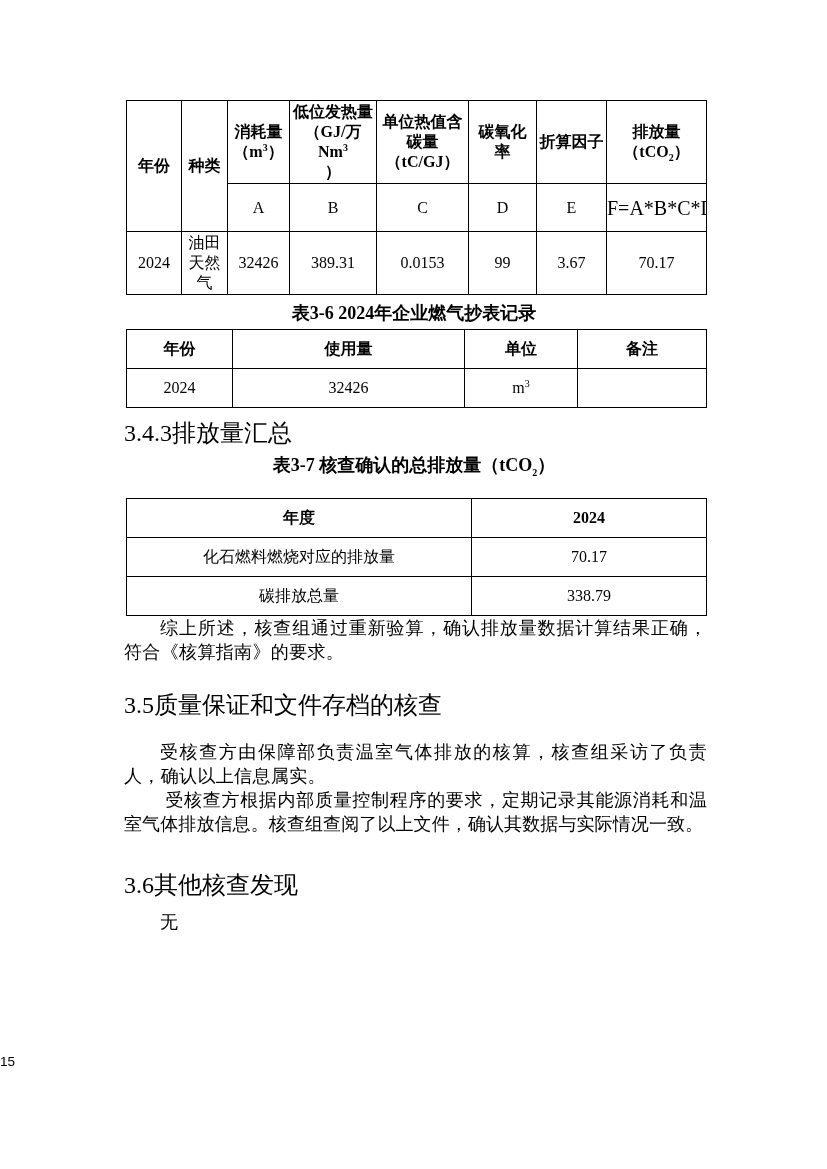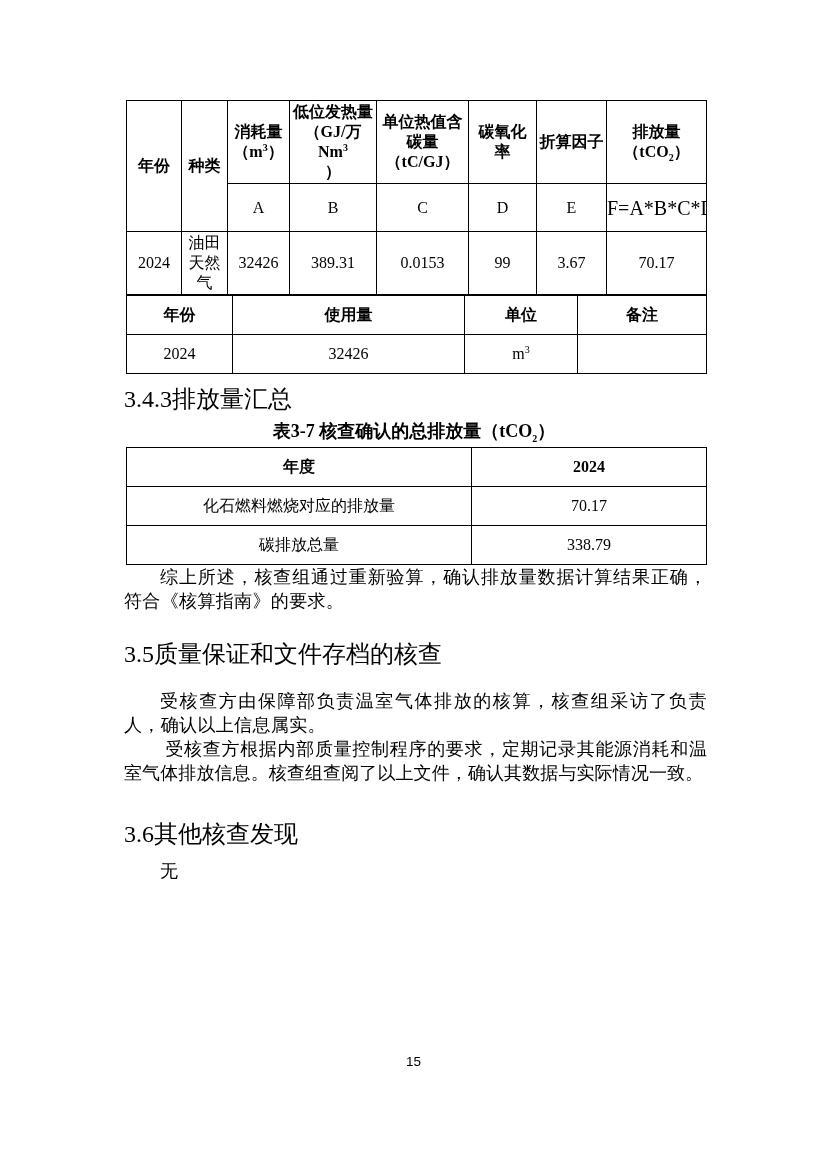--- a/index.html
+++ b/index.html
@@ -26,39 +26,39 @@
   .t1 .r3 td { height: 48px; }
   .formula-cell { font-size: 20px; padding: 0; margin-left: 16px; }
 
   .caption {
     width: 580px; text-align: center; font-weight: bold; font-size: 18px;
   }
   .cap36 { margin-top: 3px; line-height: 31px; }
   .cap37 { margin-top: 4px; line-height: 30px; }
 
   .t36 td { height: 39px; }
-  .t37 { margin-top: 1px; }
+  .t37 { margin-top: 18px; }
   .t37 td { height: 39px; }
 
   h3 { font-size: 24px; font-weight: normal; margin: 0; line-height: 26px; }
   .h343 { margin-top: 12px; }
   .h35  { margin-top: 28px; }
   .h36  { margin-top: 36px; }
 
   p {
     margin: 0; font-size: 18px; line-height: 24px;
     text-align: justify; text-indent: 2em; letter-spacing: 0.35px;
   }
   .p-qa1 { margin-top: 22px; }
   .p-qa2 { letter-spacing: 0.1px; text-indent: 2.3em; }
   .p-other { margin-top: 12px; text-align: left; }
 
   .pagenum {
     position: absolute; top: 1054px; left: 0; width: 827px;
-    text-align: center; font-size: 13.5px;
+    font-size: 13.5px;
     font-family: "Liberation Sans", "DejaVu Sans", sans-serif;
   }
 </style>
 </head>
 <body>
 
 <div class="content">
 
   <table class="t1">
     <colgroup>
@@ -110,20 +110,21 @@
       <td>32426</td>
       <td>389.31</td>
       <td>0.0153</td>
       <td>99</td>
       <td>3.67</td>
       <td>70.17</td>
     </tr>
   </tbody>
     </table>
 
+  <div class="caption cap36">表3-6 2024年企业燃气抄表记录</div>
   <table class="t36">
     <colgroup>
       <col style="width:106px">
         <col style="width:232px">
         <col style="width:113px">
         <col style="width:129px">
     </colgroup>
     <tbody>
         <tr>
       <td class="hdr">年份</td>

